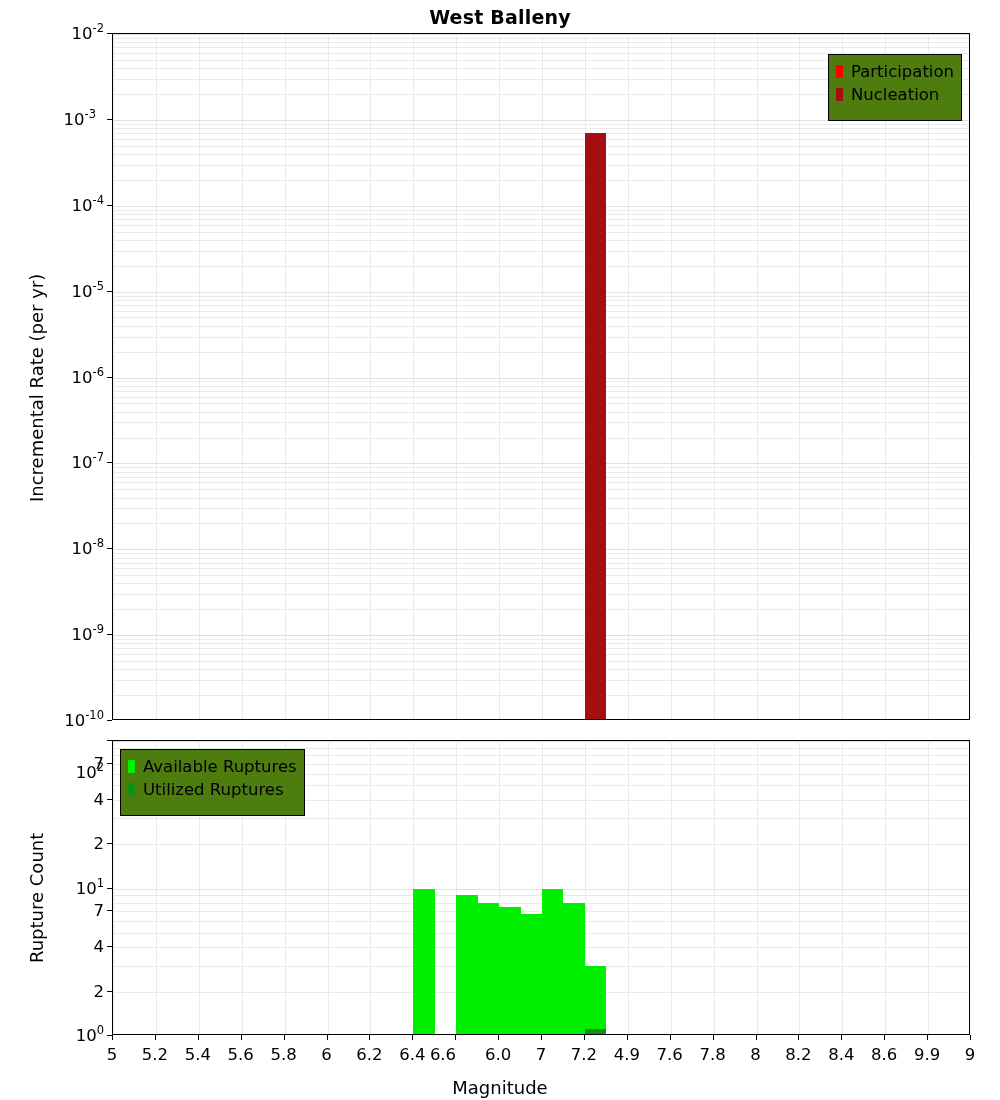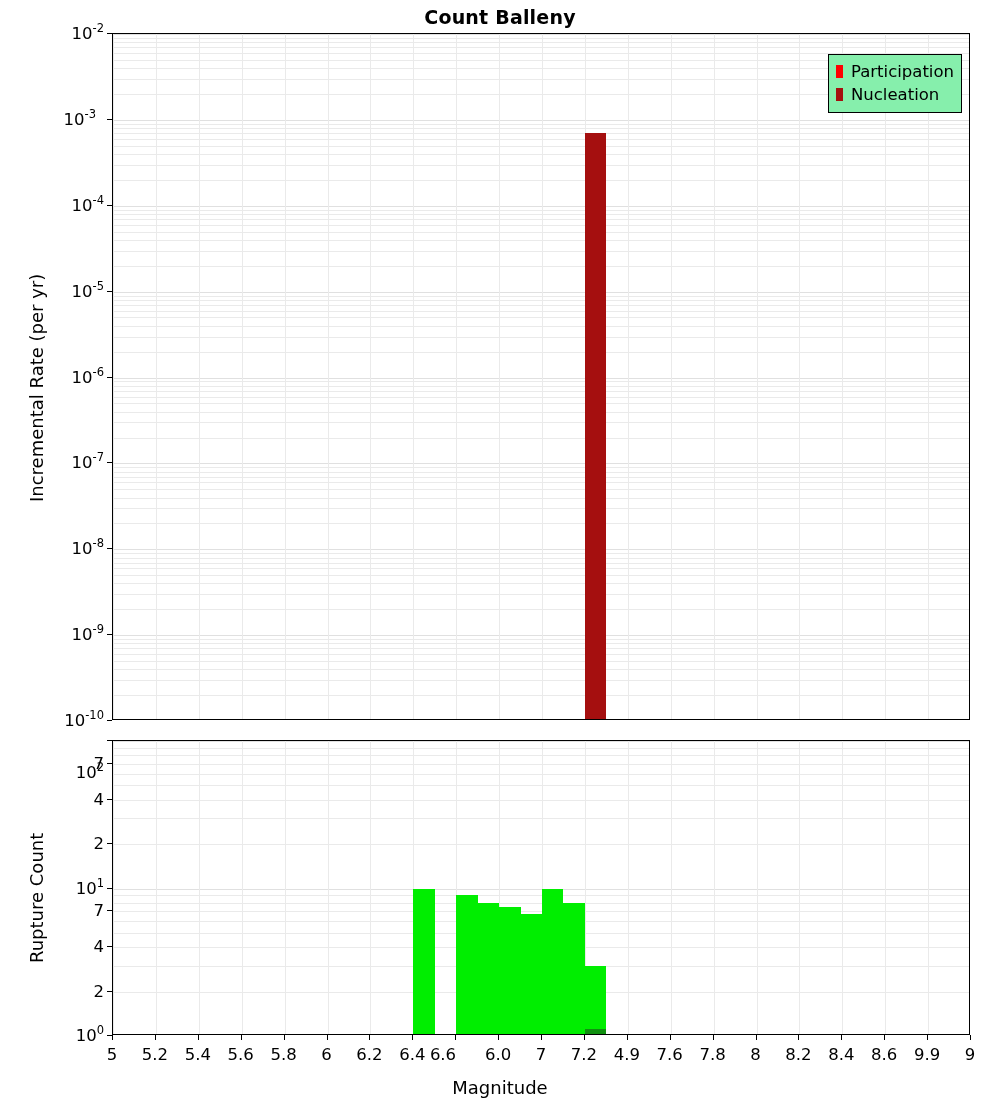--- a/index.html
+++ b/index.html
@@ -132,22 +132,22 @@
   .bar {
     position: absolute;
     bottom: 0;
   }
 
   
   .legend {
     position: absolute;
     box-sizing: border-box;
     border: 1px solid #000000;
-    background: #86efac;
-    padding: 5px 7px 6px 7px;
+    background: #4d7c0f;
+    padding: 5px 7px 14px 7px;
   }
   .legend-row {
     display: flex;
     align-items: center;
     height: 23px;
   }
   .legend-swatch {
     width: 7px;
     height: 13px;
     margin-right: 8px;
@@ -156,21 +156,21 @@
   .legend-label {
     font-size: 16.5px;
     white-space: nowrap;
   }
 </style>
 </head>
 <body>
 
 <div id="figure">
 
-  <div class="fig-title">Count Balleny</div>
+  <div class="fig-title">West Balleny</div>
 
   <div class="axes" id="axes-top">
     <div class="plotarea" id="plot-top">
         <div class="gridline-h" style="top: 661.149px;"></div>
         <div class="gridline-h" style="top: 646.027px;"></div>
         <div class="gridline-h" style="top: 635.298px;"></div>
         <div class="gridline-h" style="top: 626.976px;"></div>
         <div class="gridline-h" style="top: 620.176px;"></div>
         <div class="gridline-h" style="top: 614.427px;"></div>
         <div class="gridline-h" style="top: 609.447px;"></div>
@@ -403,14 +403,24 @@
   <div class="legend" id="legend-top-wrap" style="position: absolute; right: 38px; top: 54px;">
       <div class="legend-row">
         <span class="legend-swatch" style="background: rgb(255, 0, 0);"></span>
         <span class="legend-label">Participation</span>
       </div>
       <div class="legend-row">
         <span class="legend-swatch" style="background: rgb(165, 15, 15);"></span>
         <span class="legend-label">Nucleation</span>
       </div>
     </div>
+  <div class="legend" id="legend-bottom-wrap" style="position: absolute; left: 120px; top: 749px;">
+      <div class="legend-row">
+        <span class="legend-swatch" style="background: rgb(0, 238, 0);"></span>
+        <span class="legend-label">Available Ruptures</span>
+      </div>
+      <div class="legend-row">
+        <span class="legend-swatch" style="background: rgb(16, 144, 16);"></span>
+        <span class="legend-label">Utilized Ruptures</span>
+      </div>
+    </div>
 
 </div>
 
 </body></html>

